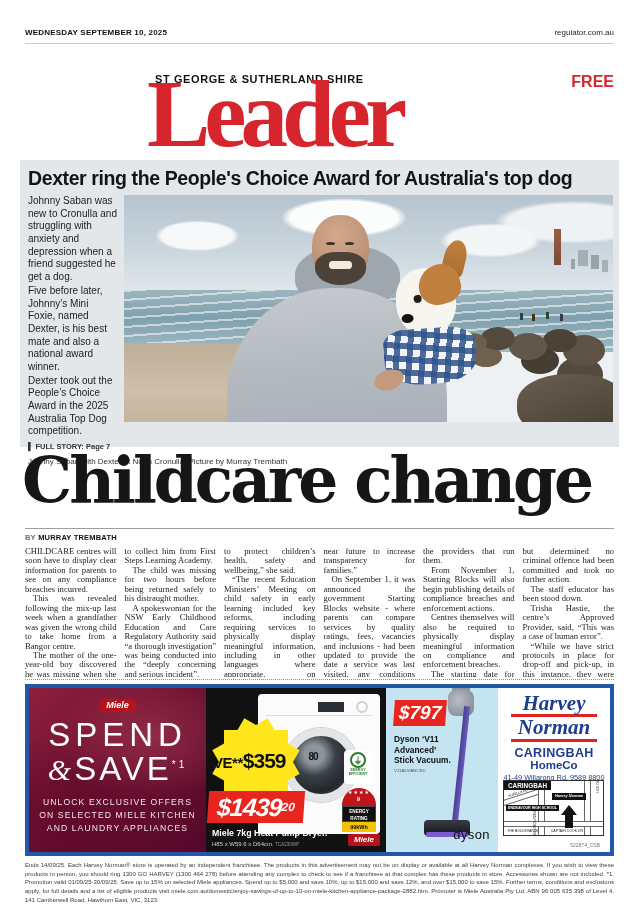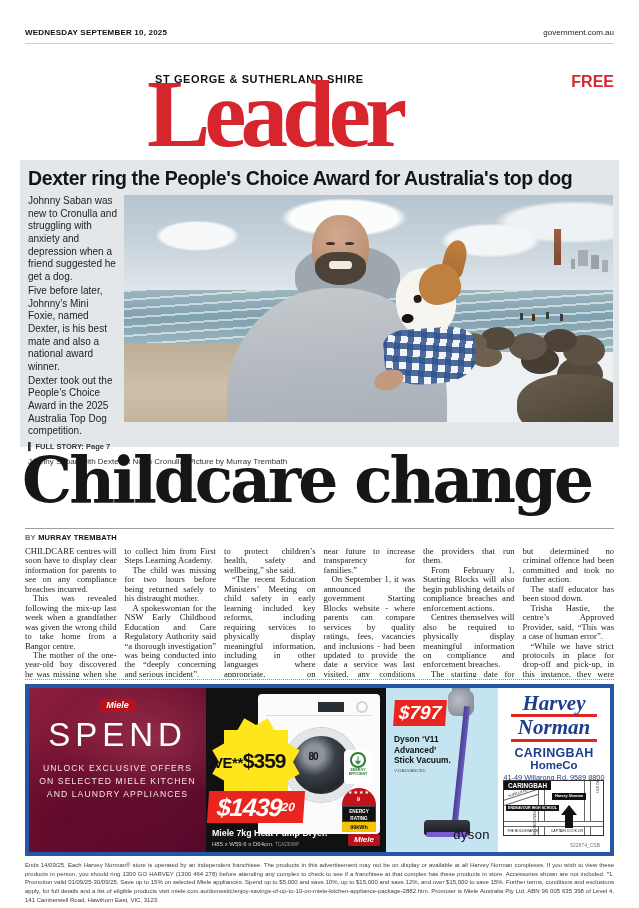--- a/index.html
+++ b/index.html
@@ -231,21 +231,21 @@
   .fineprint { position:absolute; left:25px; right:25px; top:861px; font-size:6px; line-height:1.45;
     color:#3c3c3c; text-align:justify; }
 </style>
 </head>
 <body>
 
 <div class="page">
 
   <div class="topbar">
     <span class="date">WEDNESDAY SEPTEMBER 10, 2025</span>
-    <span class="site">government.com.au</span>
+    <span class="site">regulator.com.au</span>
   </div>
 
   <div class="masthead">
     <span class="region">ST GEORGE &amp; SUTHERLAND SHIRE</span>
     <span class="logo">Leader</span>
     <span class="free">FREE</span>
   </div>
 
   <div class="hero">
     <h1>Dexter ring the People's Choice Award for Australia's top dog</h1>
@@ -312,40 +312,41 @@
       <p>to protect children’s health, safety and wellbeing,” she said.</p>
       <p>“The recent Education Ministers’ Meeting on child safety in early learning included key reforms, including requiring services to physically display meaningful information, including in other languages where appropriate, on compliance breaches.</p>
 
     </div>
     <div class="col">
       <p>near future to increase transparency for families.”</p>
       <p>On September 1, it was announced the government Starting Blocks website - where parents can compare services by quality ratings, fees, vacancies and inclusions - had been updated to provide the date a service was last visited, any conditions placed on a provider or service by a regulator and clearer information on the links between services and</p>
     </div>
     <div class="col">
       <p>the providers that run them.</p>
-      <p>From February 1, Starting Blocks will also begin publishing details of compliance breaches and enforcement actions.</p>
+      <p>From November 1, Starting Blocks will also begin publishing details of compliance breaches and enforcement actions.</p>
       <p>Centres themselves will also be required to physically display meaningful information on compliance and enforcement breaches.</p>
       <p>The starting date for this has not yet been set.</p>
 
     </div>
     <div class="col">
       <p>but determined no criminal offence had been committed and took no further action.</p>
       <p>The staff educator has been stood down.</p>
       <p>Trisha Hastie, the centre’s Approved Provider, said, “This was a case of human error”.</p>
       <p>“While we have strict protocols in place for drop-off and pick-up, in this instance, they were not followed to the standard required.</p>
 
     </div>
   </div>
   <div class="col-rule"></div>
 
   <div class="adstrip">
 
     <div class="ad-miele">
       <span class="miele-chip">Miele</span>
       <div class="spend">SPEND</div>
+      <div class="save-line"><span class="amp">&amp;</span><span>SAVE</span><sup>*1</sup></div>
       <div class="miele-sub">UNLOCK EXCLUSIVE OFFERS ON SELECTED MIELE KITCHEN AND LAUNDRY APPLIANCES</div>
     </div>
 
     <div class="ad-dryer">
       <div class="machine">
         <div class="m-top">
           <span class="m-display"></span>
           <span class="m-knob"></span>
         </div>
         <div class="m-door"></div>

